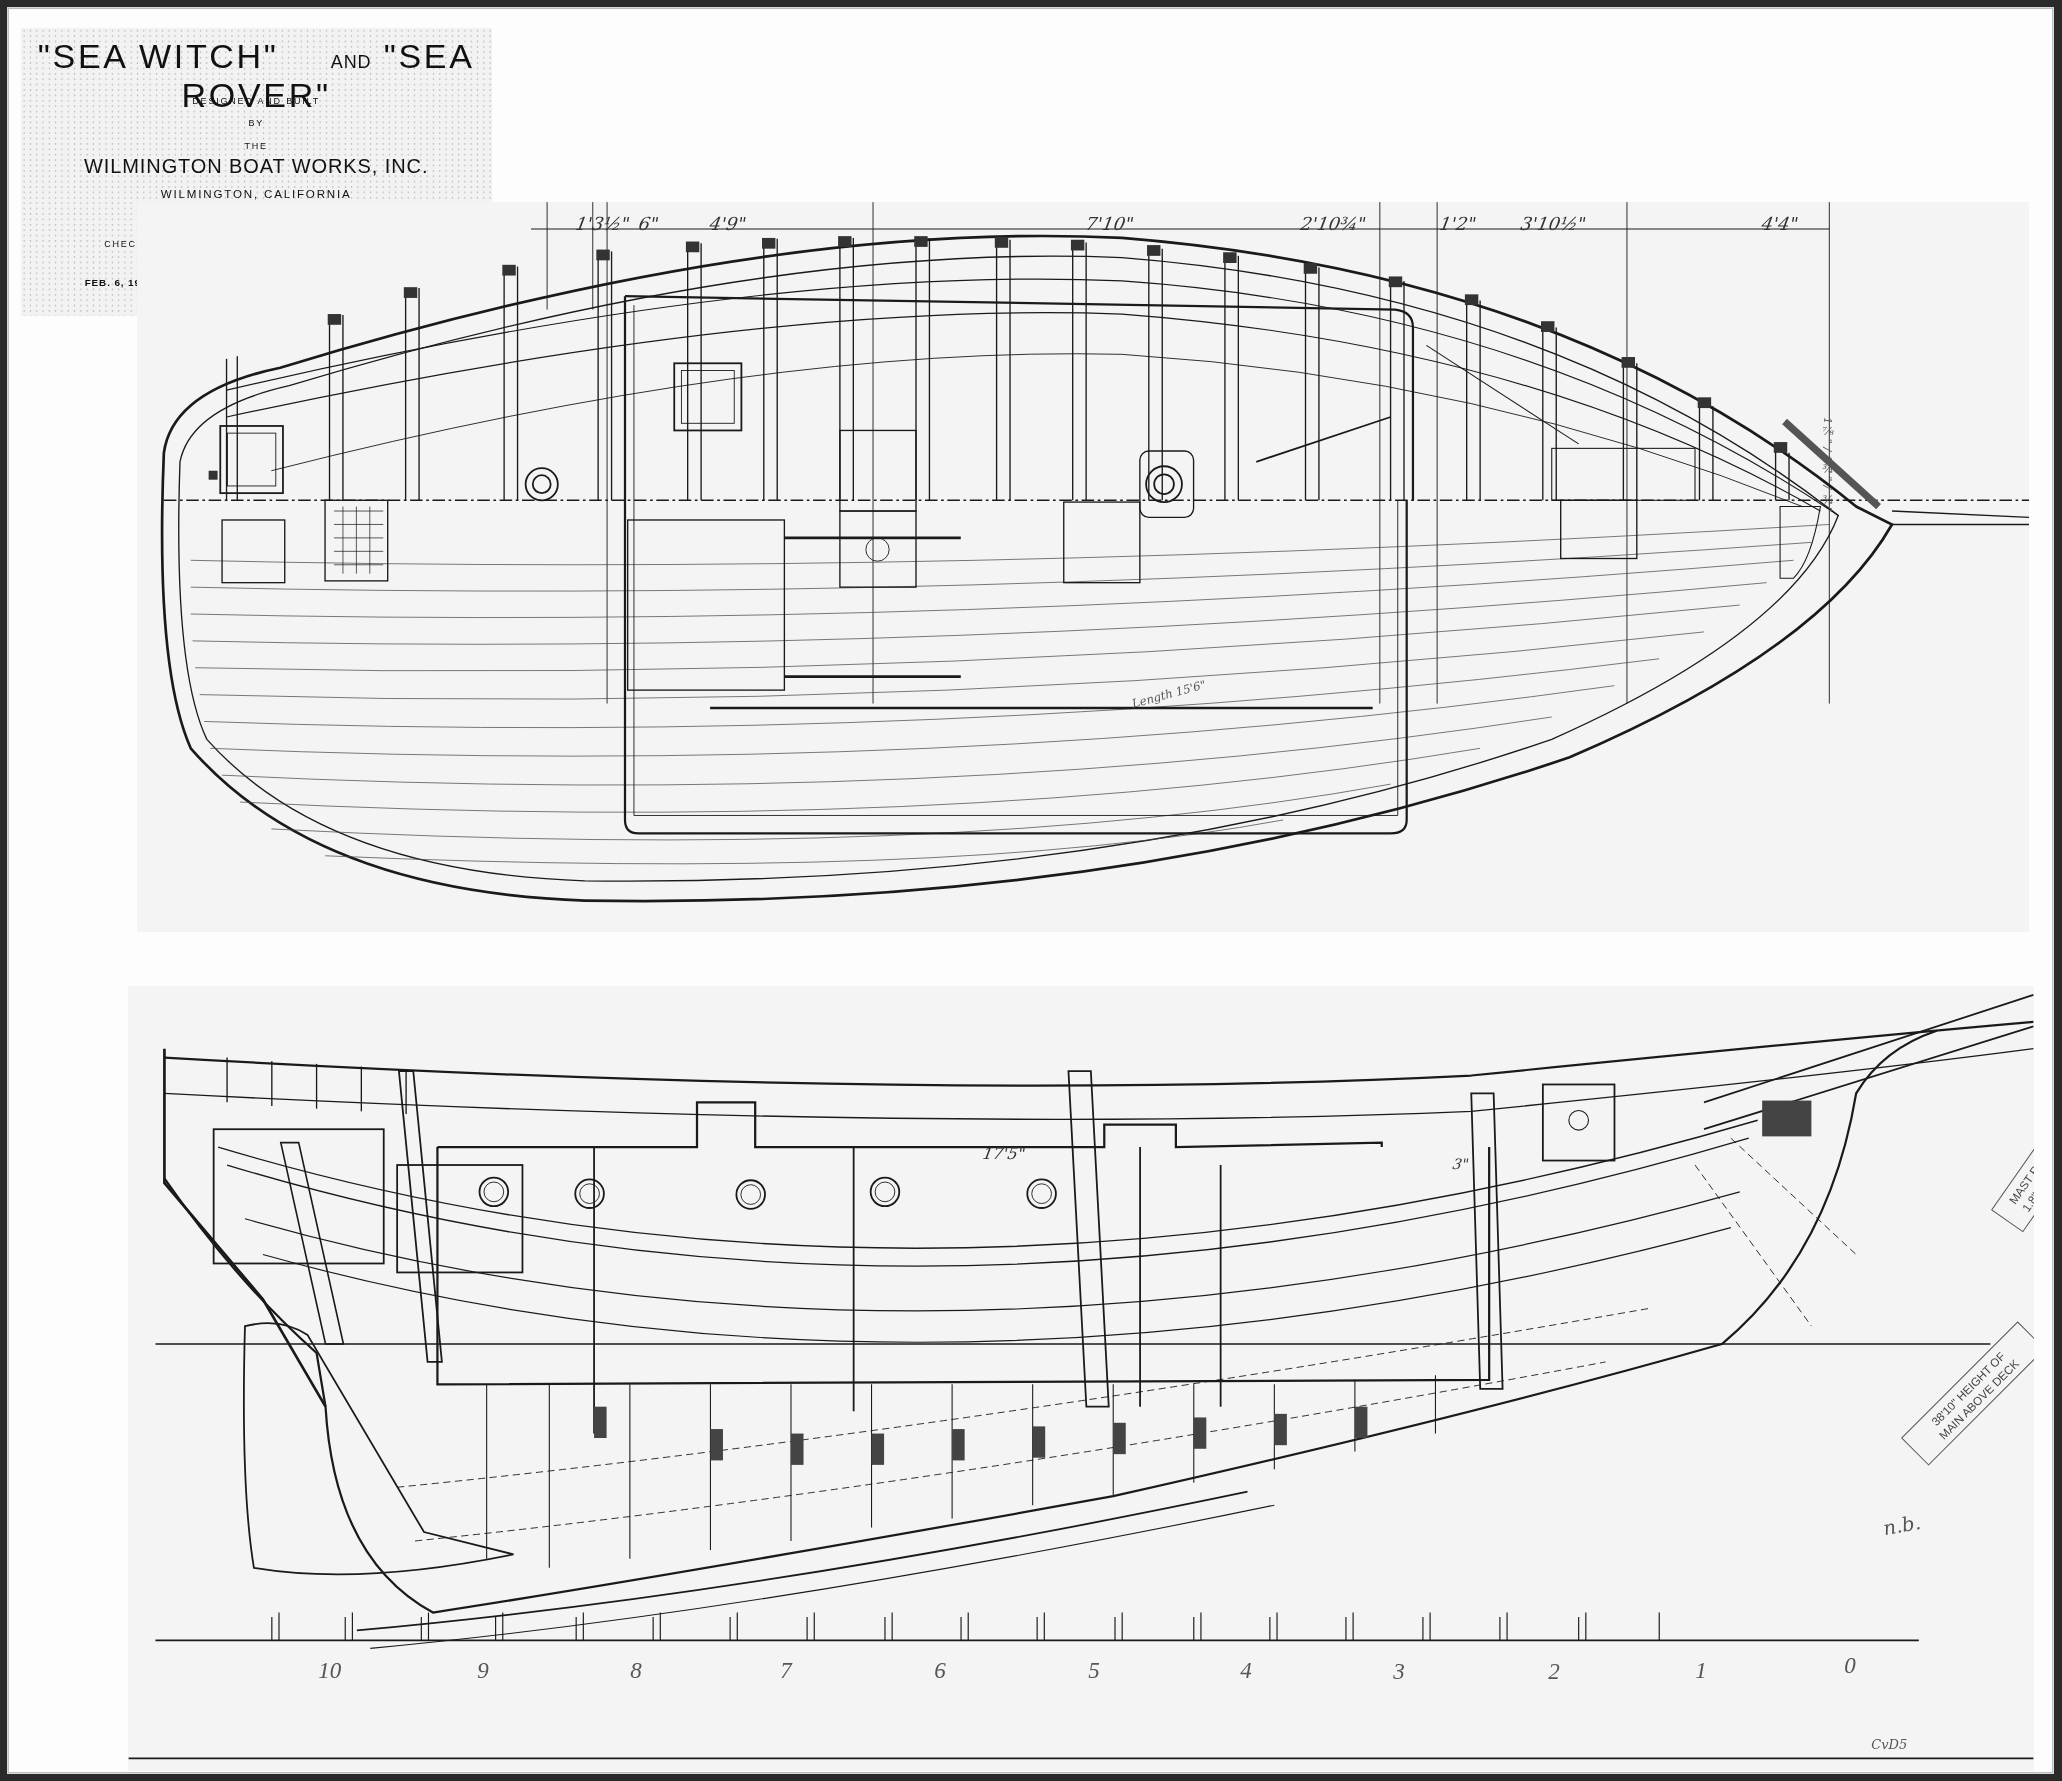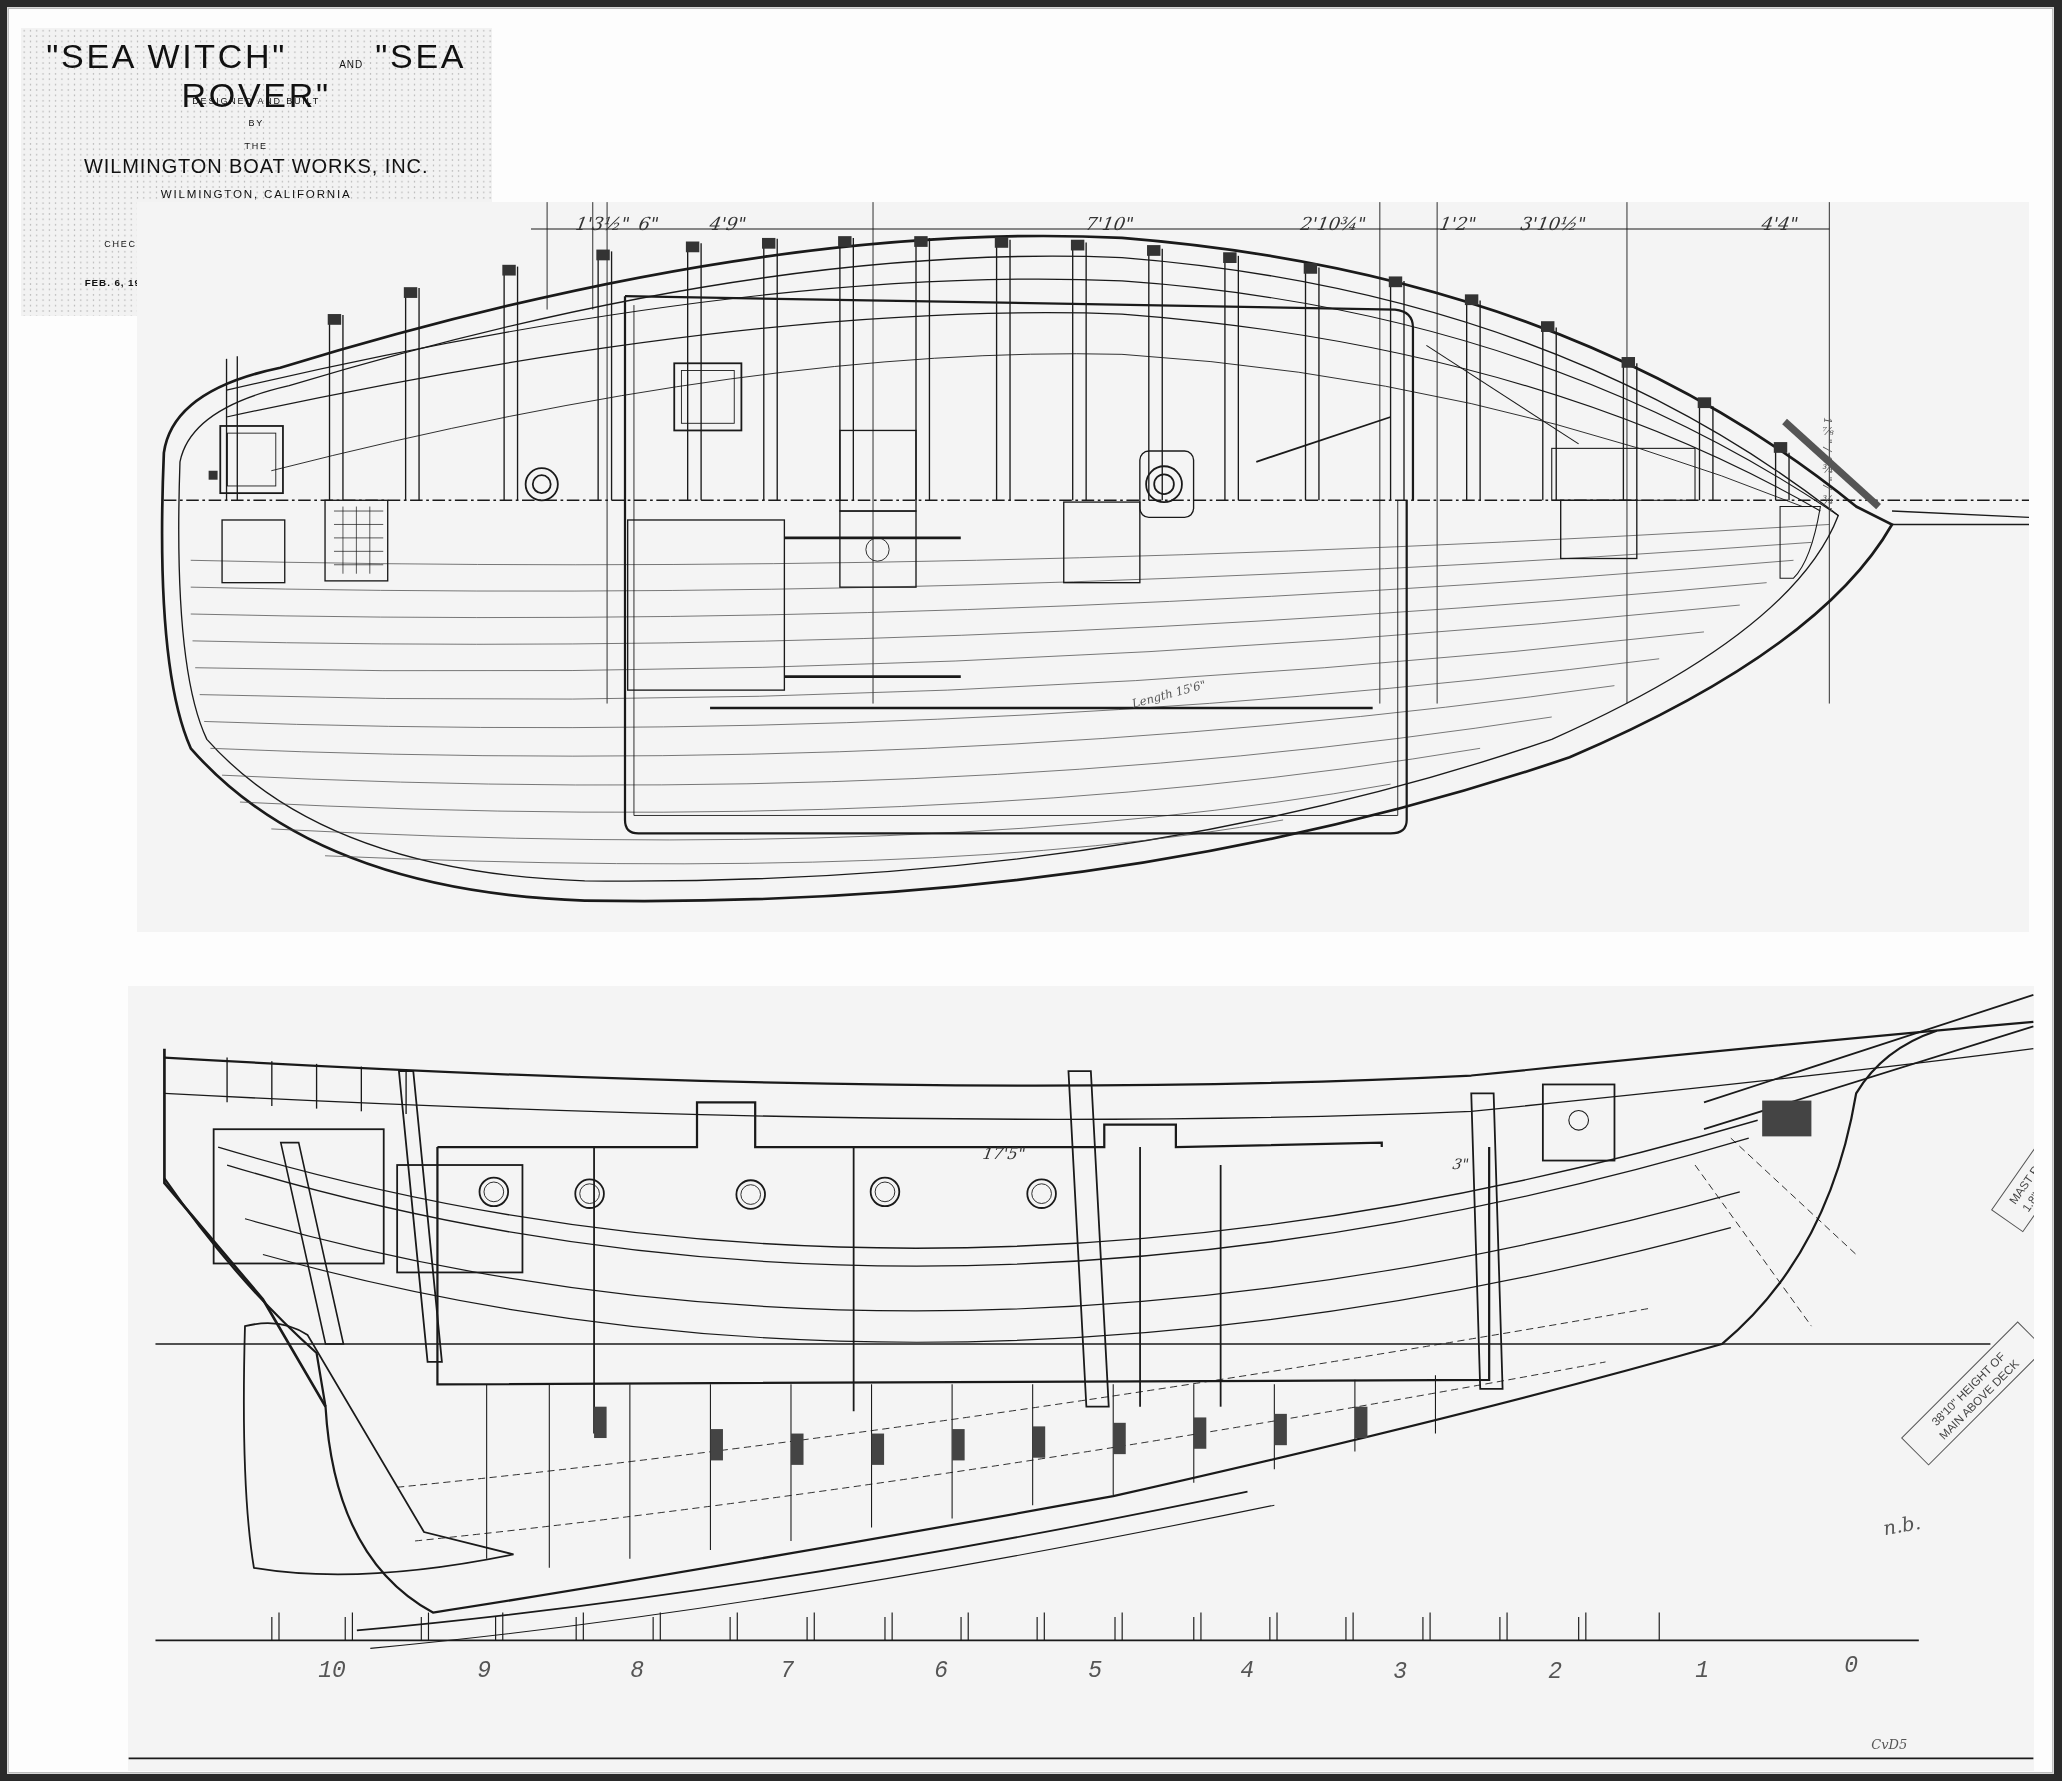--- a/index.html
+++ b/index.html
@@ -1,30 +1,30 @@
 <!DOCTYPE html>
 <html style="font-size:14.3px"><head>
 <meta charset="utf-8">
 <style>
   html,body{margin:0;padding:0;background:#2a2a2a;}
   body{width:2063px;height:1781px;overflow:hidden;position:relative;font-family:"Liberation Sans",sans-serif;}
   .sheet{position:absolute;left:7.2px;top:7.2px;width:2045px;height:1765px;background:#fdfdfd;border:1.8px solid #d8d8d8;box-shadow:inset 0 0 0 0.9px #bbb;}
   .title-block{position:absolute;left:12.5px;top:19.7px;width:471px;height:288px;background:#f2f2f2;
     background-image:radial-gradient(#bdbdbd 0.7px,transparent 1.1px);background-size:6.3px 5.4px;color:#111;text-align:center;}
   .tb-title{position:absolute;left:0;right:0;top:9px;font-size:34px;letter-spacing:2.7px;font-weight:400;}
-  .tb-title .and{font-size:10px;letter-spacing:0.9px;margin-left:40px;}
+  .tb-title .and{font-size:18px;letter-spacing:0.9px;margin-left:40px;}
   .tb-line{position:absolute;left:0;right:0;font-weight:400;letter-spacing:1.8px;}
   .tb-company{font-size:20px;font-weight:400;letter-spacing:0.9px;}
   .tb-date{position:absolute;left:64px;top:249px;font-size:9.9px;font-weight:700;letter-spacing:0.9px;}
   .tb-scale{position:absolute;left:190px;top:281px;font-size:14.3px;font-weight:700;letter-spacing:1.8px;}
   .tb-mark{position:absolute;left:390px;top:253px;font-size:12.5px;font-weight:700;}
   .view{position:absolute;background:#f4f4f4;overflow:hidden;}
   .view svg{position:absolute;left:0;top:0;}
   .dim-label{position:absolute;font-family:"DejaVu Serif",serif;font-style:italic;font-size:18px;color:#333;transform:skewX(-10deg);}
-  .station-label{position:absolute;font-family:Liberation Mono, monospace;font-style:italic;font-size:23px;color:#555;}
+  .station-label{position:absolute;font-family:Liberation Serif, serif;font-style:italic;font-size:23px;color:#555;}
   .note-box{position:absolute;border:1.3px solid #555;font-family:"Liberation Sans",sans-serif;font-size:11.6px;color:#444;text-align:center;line-height:15px;padding:3.6px 5.4px;background:#f4f4f4;}
   .handnote{position:absolute;font-family:"DejaVu Serif",serif;font-style:italic;color:#555;}
 </style>
 </head>
 <body>
 
 <div class="sheet">
 
   <div class="title-block">
     <div class="tb-title">

